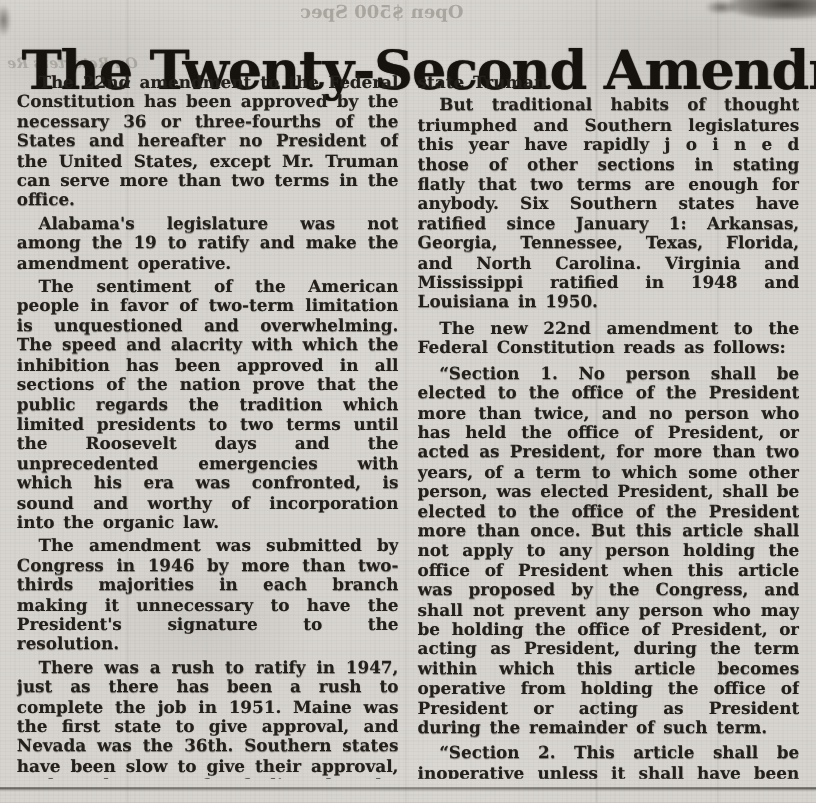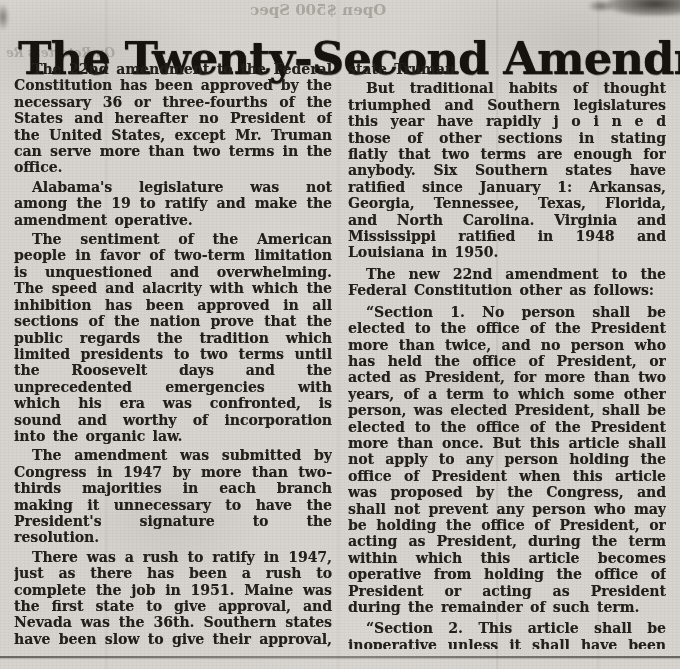--- a/index.html
+++ b/index.html
@@ -94,28 +94,28 @@
   <div class="smudge smudge-tl"></div>
 
   <h1 class="headline">The Twenty-Second Amendment</h1>
 
   <div class="columns">
 
     <div class="col">
       <p>The 22nd amendment to the Federal Constitution has been approved by the necessary 36 or three-fourths of the States and hereafter no President of the United States, except Mr. Truman can serve more than two terms in the office.</p>
       <p>Alabama's legislature was not among the 19 to ratify and make the amendment operative.</p>
       <p>The sentiment of the American people in favor of two-term limitation is unquestioned and overwhelming. The speed and alacrity with which the inhibition has been approved in all sections of the nation prove that the public regards the tradition which limited presidents to two terms until the Roosevelt days and the unprecedented emergencies with which his era was confronted, is sound and worthy of incorporation into the organic law.</p>
-      <p>The amendment was submitted by Congress in 1947 by more than two-thirds majorities in each branch making it unnecessary to have the President's signature to the resolution.</p>
+      <p>The amendment was submitted by Congress in 1946 by more than two-thirds majorities in each branch making it unnecessary to have the President's signature to the resolution.</p>
       <p>There was a rush to ratify in 1947, just as there has been a rush to complete the job in 1951. Maine was the first state to give approval, and Nevada was the 36th. Southern states have been slow to give their approval, perhaps because of a feeling that the amendment was submitted by a Republican congress and because it was regarded as a reflection upon President Roosevelt and an indirect reflection upon Presi-</p>
     </div>
 
     <div class="col">
       <p class="no-indent">state Truman.</p>
       <p>But traditional habits of thought triumphed and Southern legislatures this year have rapidly j o i n e d those of other sections in stating flatly that two terms are enough for anybody. Six Southern states have ratified since January 1: Arkansas, Georgia, Tennessee, Texas, Florida, and North Carolina. Virginia and Mississippi ratified in 1948 and Louisiana in 1950.</p>
-      <p class="gap-above">The new 22nd amendment to the Federal Constitution other as follows:</p>
+      <p class="gap-above">The new 22nd amendment to the Federal Constitution reads as follows:</p>
       <p class="gap-above">“Section 1. No person shall be elected to the office of the President more than twice, and no person who has held the office of President, or acted as President, for more than two years, of a term to which some other person, was elected President, shall be elected to the office of the President more than once. But this article shall not apply to any person holding the office of President when this article was proposed by the Congress, and shall not prevent any person who may be holding the office of President, or acting as President, during the term within which this article becomes operative from holding the office of President or acting as President during the remainder of such term.</p>
       <p class="gap-above">“Section 2. This article shall be inoperative unless it shall have been ratified as an amendment to the Constitution by the legislatures of three-fourths of the several States within seven years of the date of its submission to the States by the Congress.”</p>
     </div>
 
   </div>
 
   <div class="bottom-rule"></div>
 
 </div>
 

